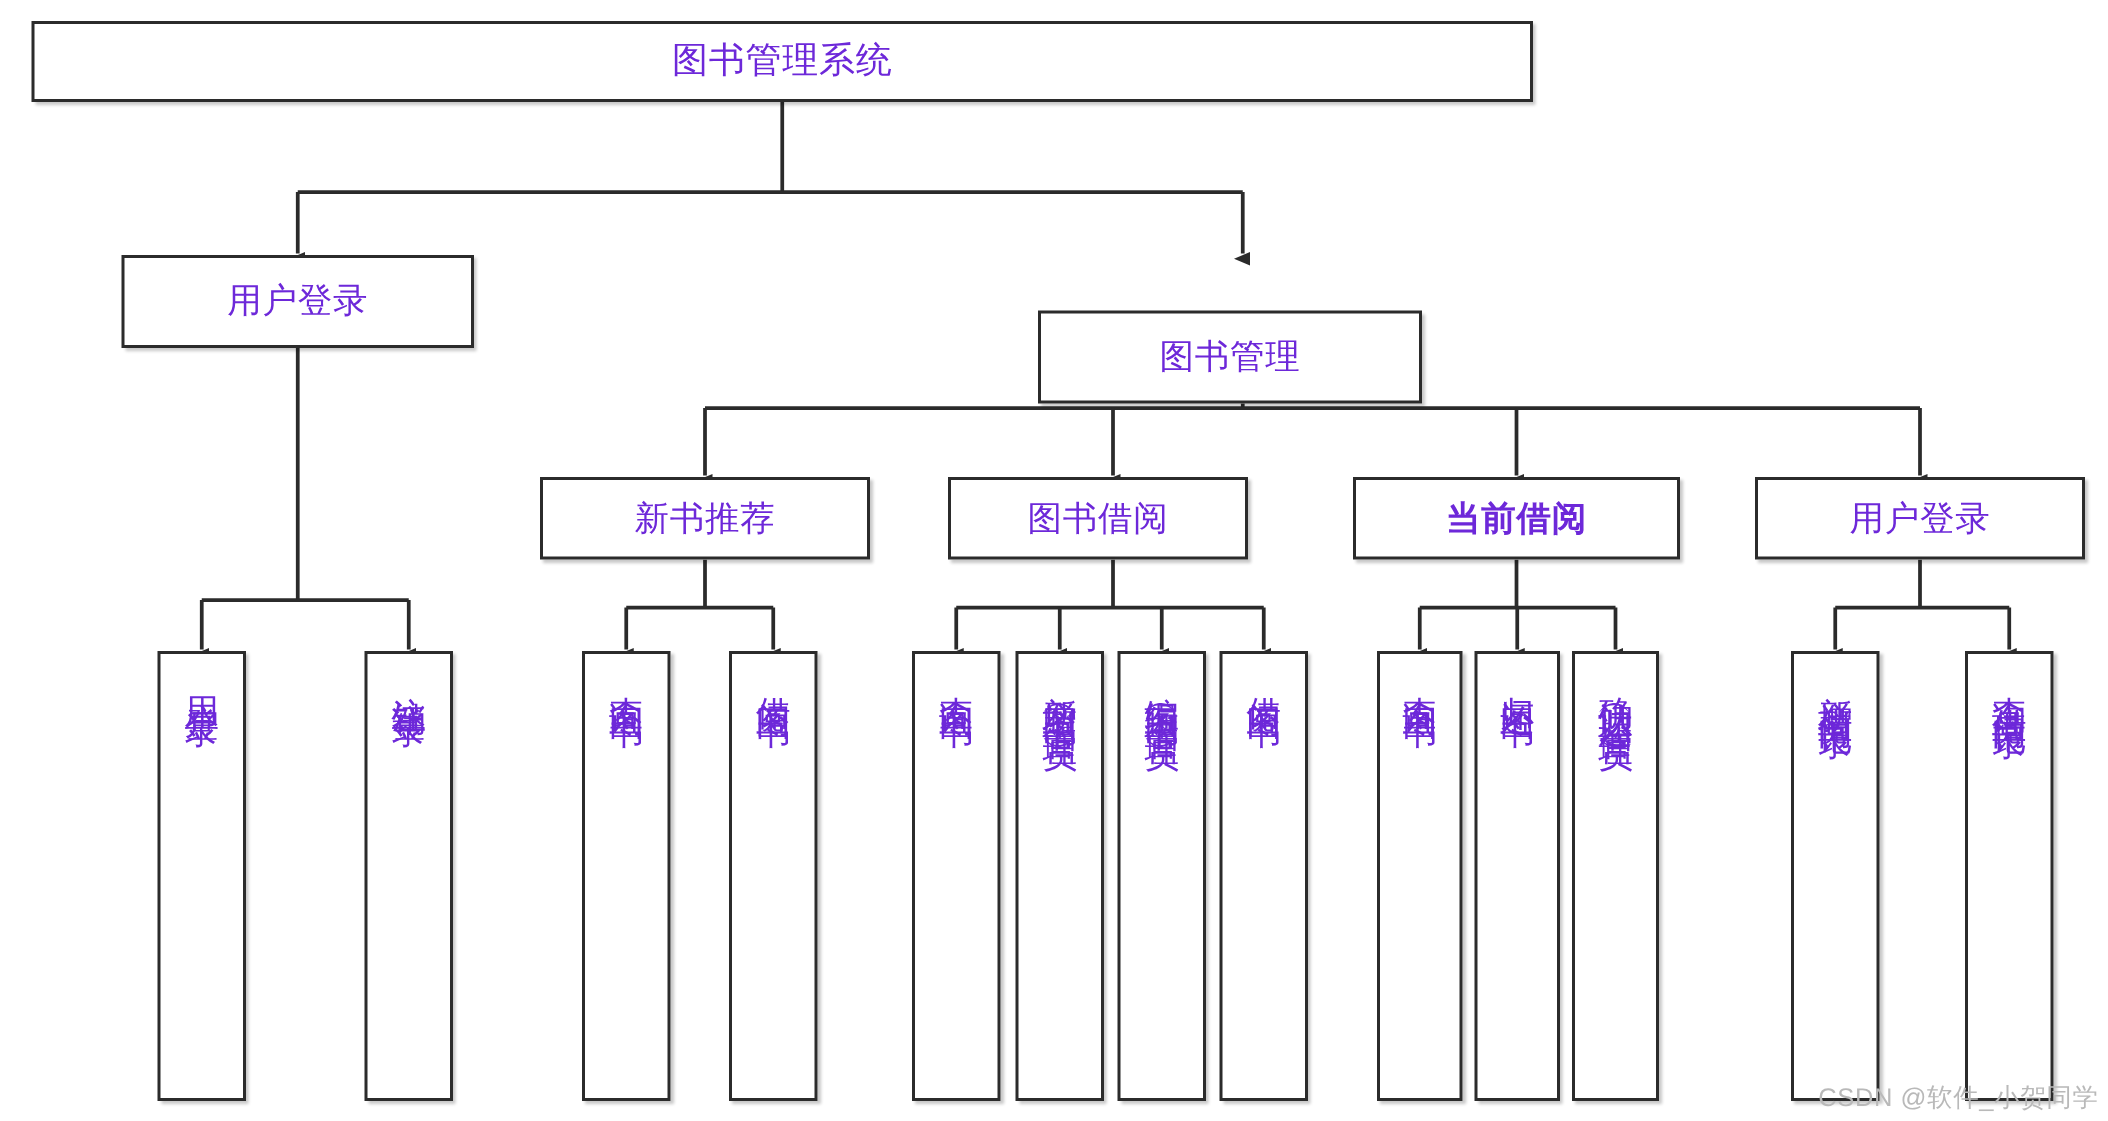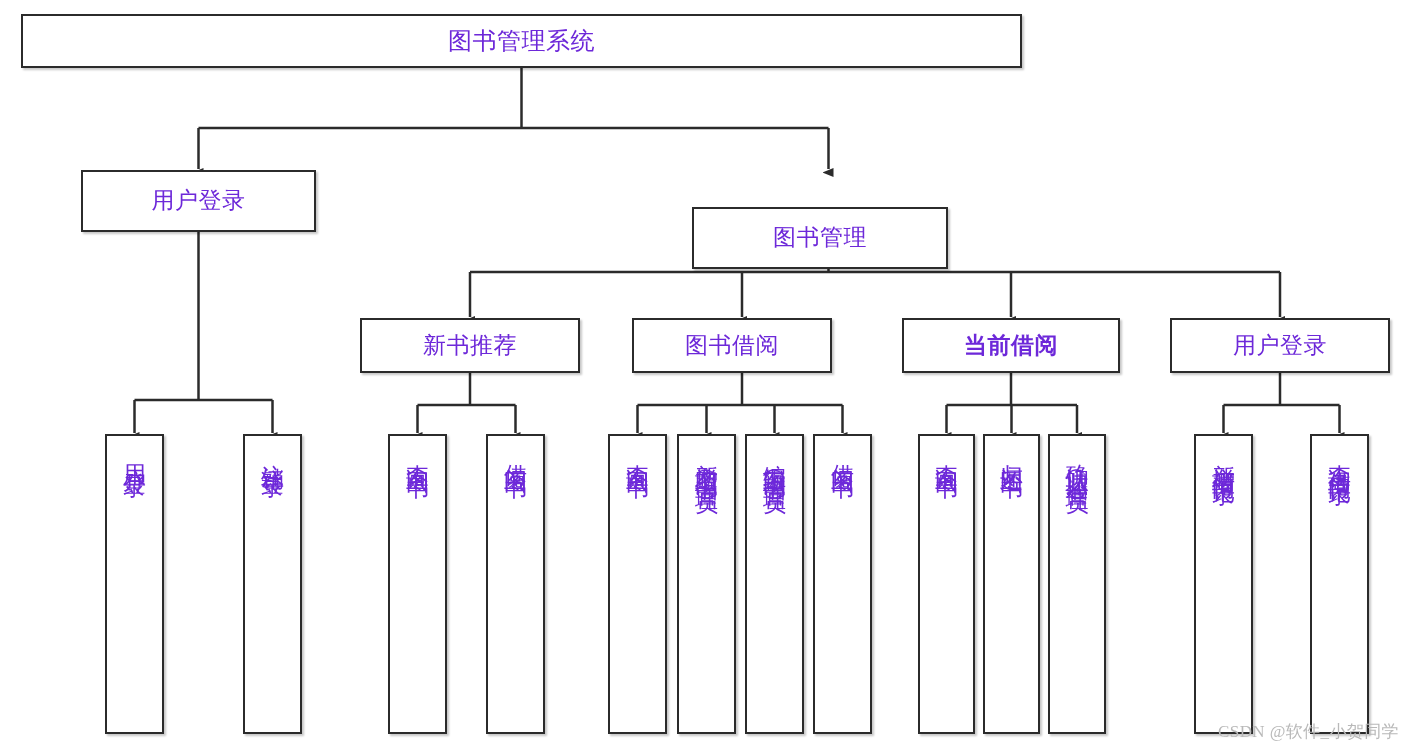--- a/index.html
+++ b/index.html
@@ -64,21 +64,21 @@
     white-space: nowrap;
   }
   .watermark {
     position: absolute;
     right: 6px;
     bottom: 4px;
     font-size: 17px;
     color: #b9b9b9;
     letter-spacing: 0.4px;
     white-space: nowrap;
-    font-family: Liberation Serif, serif;
+    font-family: Liberation Sans, sans-serif;
   }
 </style>
 </head>
 <body>
 
 <div id="canvas">
 
   <svg id="edges" viewBox="0 0 1405 747">
     <defs>
       <marker id="arrow" markerWidth="9" markerHeight="11" refX="1.0" refY="5.0" orient="auto" markerUnits="userSpaceOnUse">

